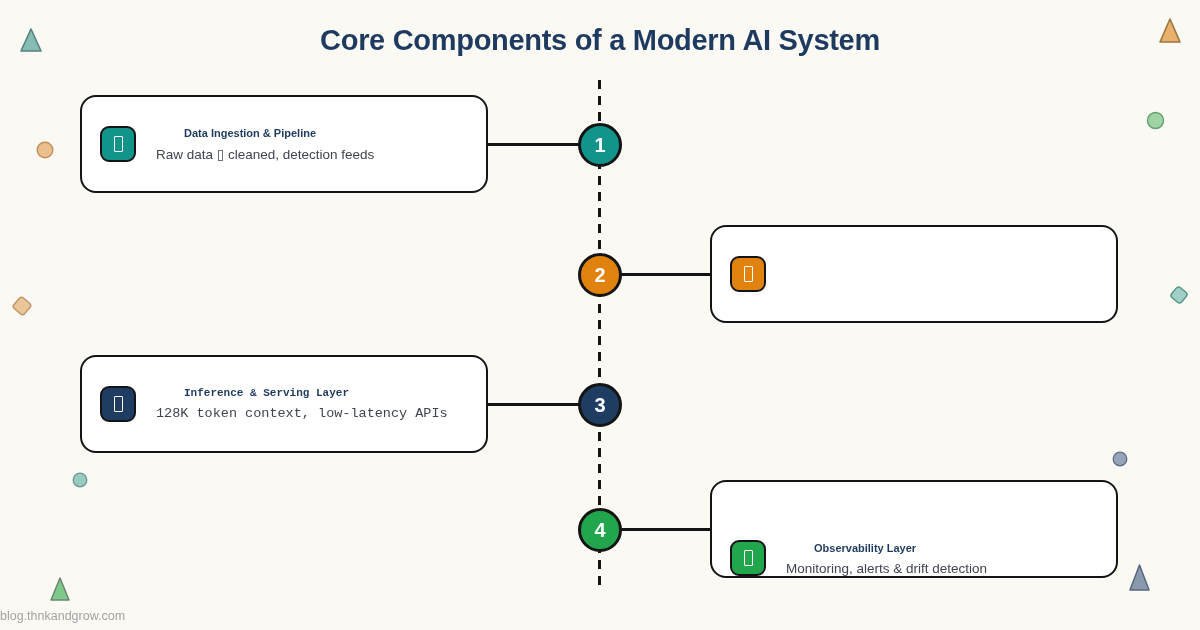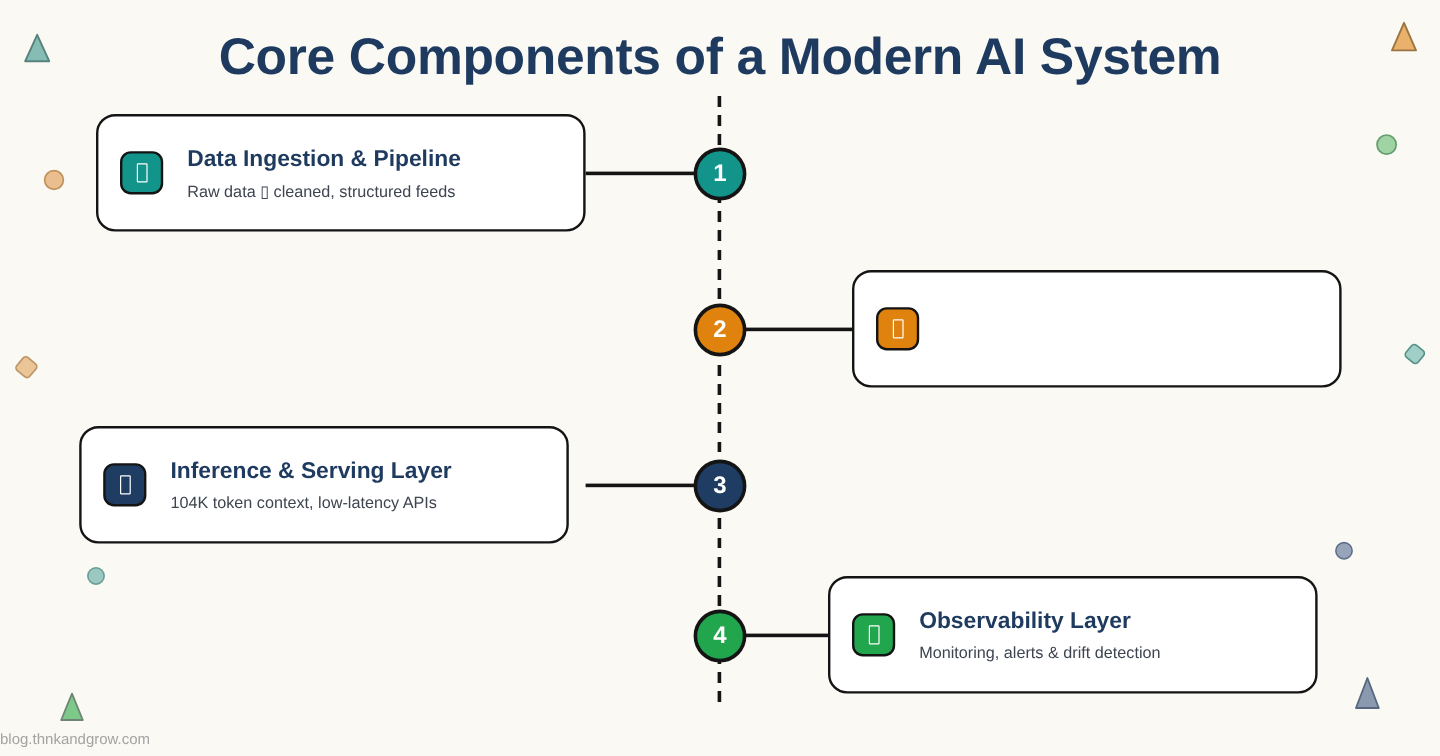--- a/index.html
+++ b/index.html
@@ -7,21 +7,21 @@
   body {
     position: relative;
     overflow: hidden;
     background: #FAF9F4;
     font-family: "Liberation Sans", sans-serif;
   }
   .page-title {
     position: absolute;
     top: 24px; left: 0; width: 1200px;
     text-align: center;
-    font-size: 43px;
+    font-size: 29px;
     font-weight: 700;
     letter-spacing: -0.3px;
     color: #1E3A5F;
   }
   .timeline {
     position: absolute;
     left: 598px; top: 80px;
     width: 3px; height: 505px;
     background: repeating-linear-gradient(to bottom, #141414 0 9px, transparent 9px 16px);
   }
@@ -53,41 +53,42 @@
     width: 408px; height: 98px;
     background: #FFFFFF;
     border: 2.5px solid #141414;
     border-radius: 16px;
     display: flex;
     align-items: center;
     padding: 0 18px;
   }
   .card-1 { left: 80px;  top: 95px; }
   .card-2 { left: 710px; top: 225px; }
-  .card-3 { left: 66px;  top: 355px; }
-  .card-4 { left: 690px; top: 480px; }
+  .card-3 { left: 80px;  top: 355px; font-family: Liberation Mono, monospace; }
+  .card-4 { left: 710px; top: 480px; align-items: flex-end; }
   .icon-box {
     flex: 0 0 36px;
     width: 36px; height: 36px;
     border-radius: 9px;
     border: 2.5px solid #141414;
     display: flex; align-items: center; justify-content: center;
     margin-right: 20px;
   }
   .tofu {
     display: inline-block;
     width: 9px; height: 16px;
     border: 1.8px solid #ffffff;
     border-radius: 1px;
   }
   .card-text { display: flex; flex-direction: column; gap: 7px; }
   .card-title {
-    font-size: 19px;
+    font-size: 11px;
     font-weight: 700;
     color: #1E3A5F;
+    margin-left: 28px;
   }
   .card-subtitle {
     font-size: 13.5px;
     color: #3E4450;
   }
   .footer {
     position: absolute;
     left: 0; bottom: 7px; width: 1200px;
     text-align: left;
     font-size: 12.5px;
@@ -111,37 +112,37 @@
 <div class="node node-2" style="background-color: rgb(224, 130, 14);">2</div>
 <div class="node node-3" style="background-color: rgb(31, 61, 99);">3</div>
 <div class="node node-4" style="background-color: rgb(33, 166, 77);">4</div>
 
 <div class="card card-1">
   <div class="icon-box" style="background-color: rgb(18, 148, 139);">
       <span class="tofu"></span>
     </div>
   <div class="card-text">
     <div class="card-title">Data Ingestion &amp; Pipeline</div>
-    <div class="card-subtitle">Raw data ▯ cleaned, structured feeds</div>
+    <div class="card-subtitle">Raw data ▯ cleaned, detection feeds</div>
   </div>
 </div>
 
 <div class="card card-2">
   <div class="icon-box" style="background-color: rgb(224, 130, 14);">
       <span class="tofu"></span>
     </div>
 </div>
 
 <div class="card card-3">
   <div class="icon-box" style="background-color: rgb(31, 61, 99);">
       <span class="tofu"></span>
     </div>
   <div class="card-text">
     <div class="card-title">Inference &amp; Serving Layer</div>
-    <div class="card-subtitle">104K token context, low-latency APIs</div>
+    <div class="card-subtitle">128K token context, low-latency APIs</div>
   </div>
 </div>
 
 <div class="card card-4">
   <div class="icon-box" style="background-color: rgb(33, 166, 77);">
       <span class="tofu"></span>
     </div>
   <div class="card-text">
     <div class="card-title">Observability Layer</div>
     <div class="card-subtitle">Monitoring, alerts &amp; drift detection</div>

